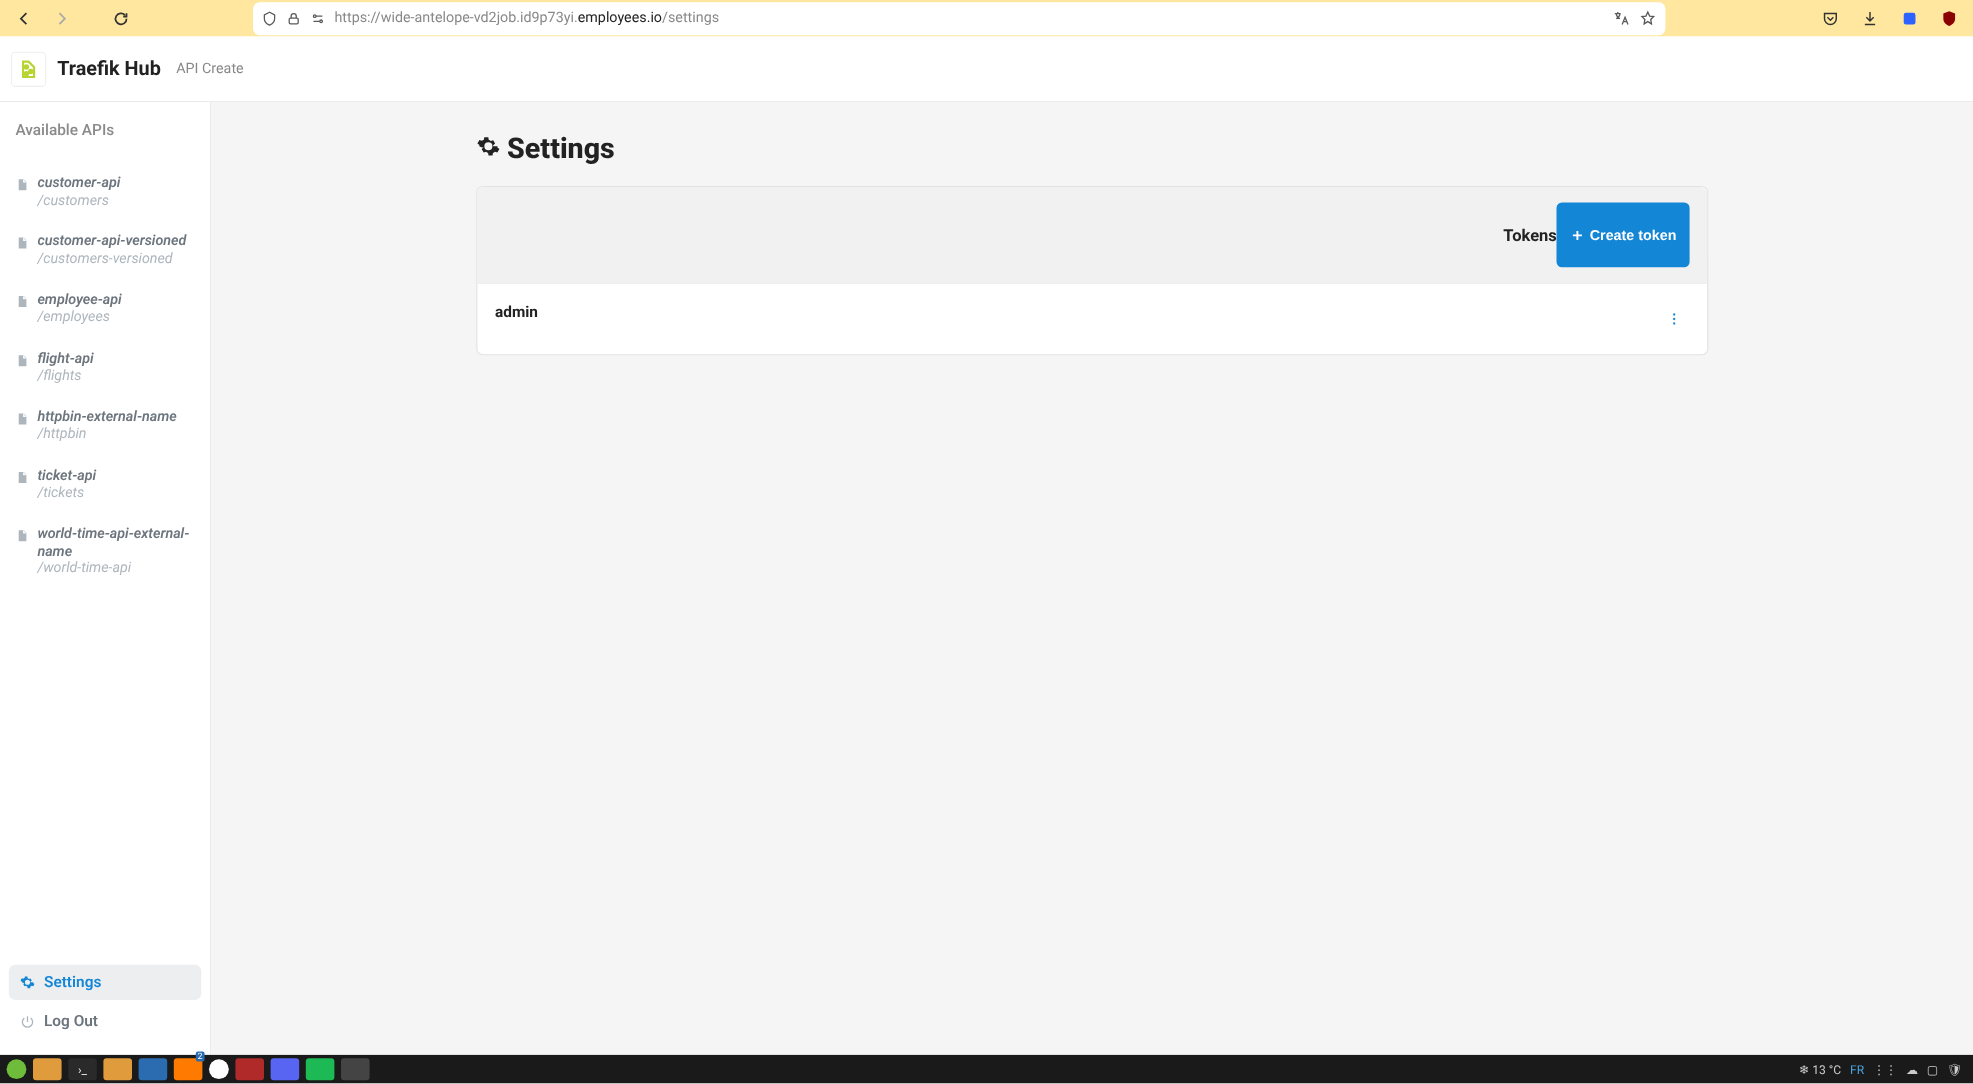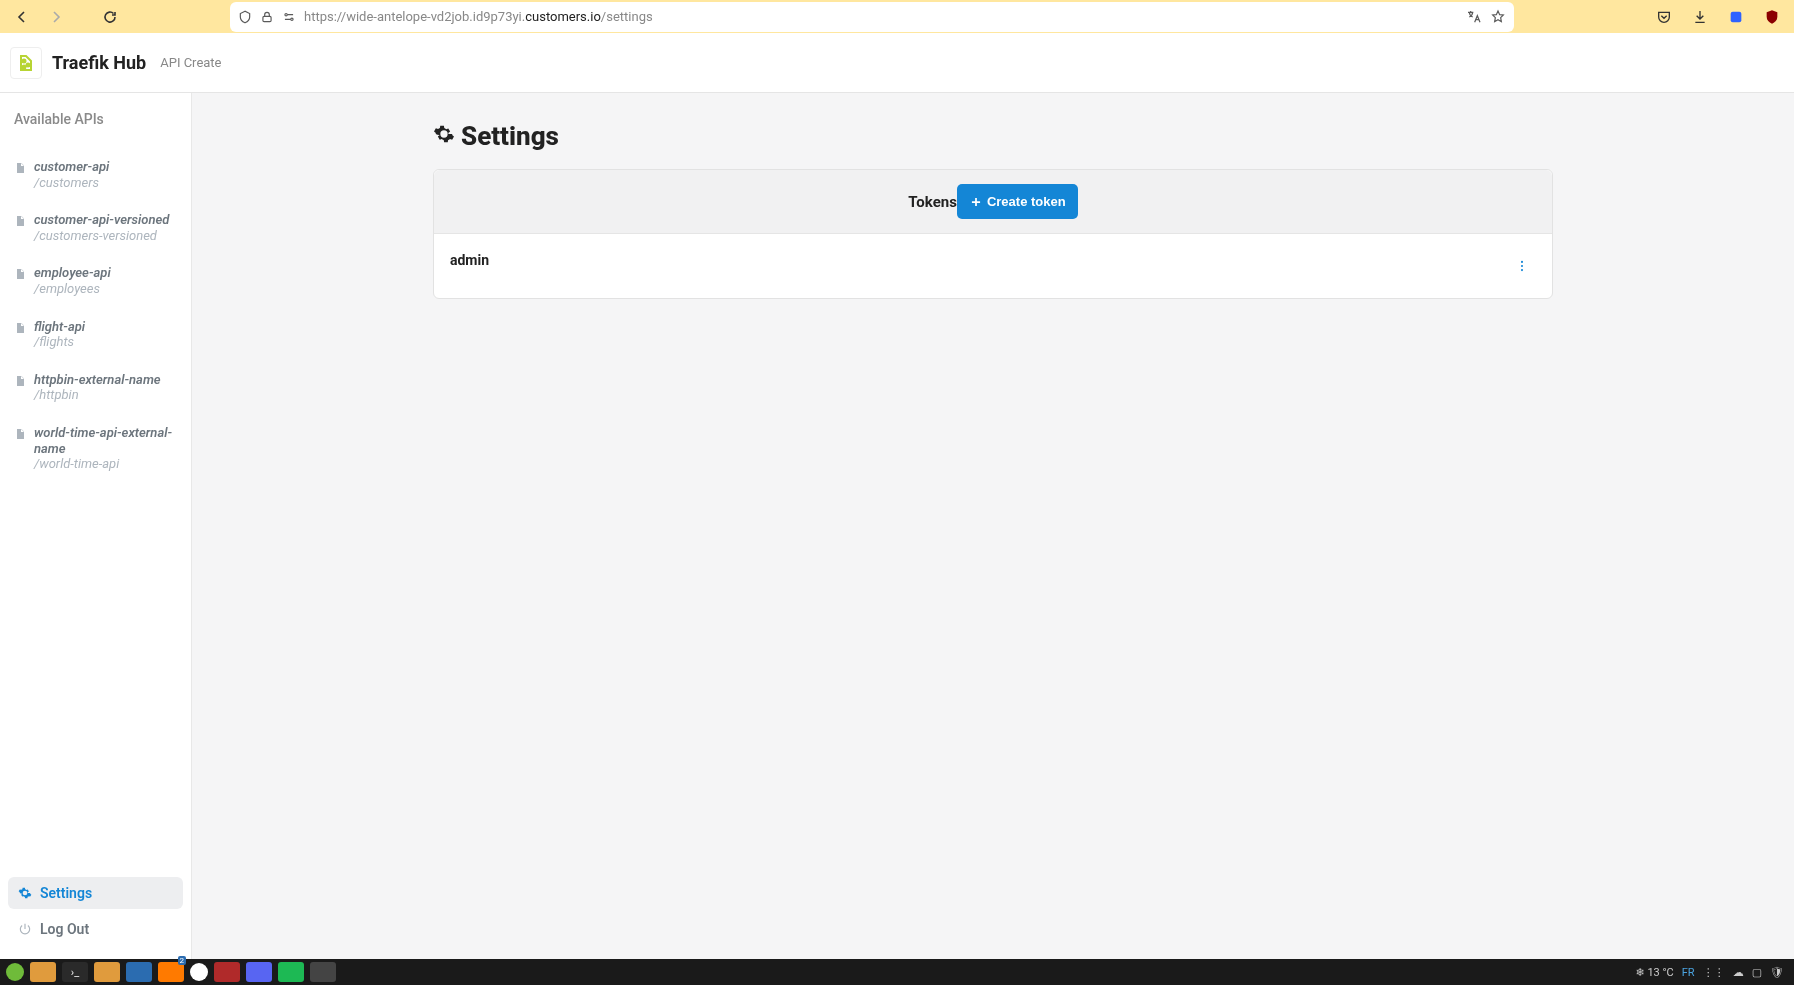--- a/index.html
+++ b/index.html
@@ -141,29 +141,29 @@
   border-radius: 6px;
   background: #fff;
 }
 .card-header {
   background: #f1f1f2;
   border-bottom: 1px solid #e5e5e5;
   border-radius: 6px 6px 0 0;
   padding: 14px 16px;
   display: flex;
   align-items: center;
-  justify-content: center;
+  justify-content: flex-end;
 }
 .card-header .section-title { font-size: 15px; font-weight: 700; color: #222; }
 .create-btn {
   background: #1486d6;
   color: #fff;
   border: none;
   border-radius: 5px;
-  padding: 10px 12px;
+  padding: 22px 12px;
   font-size: 13px;
   font-weight: 600;
   display: flex; align-items: center; gap: 4px;
   cursor: pointer;
 }
 
 .token-row {
   padding: 18px 16px;
   display: flex;
   justify-content: space-between;
@@ -232,21 +232,21 @@
         </svg>
     </span>
     <span class="url-icon">
       <svg width="14" height="14" viewBox="0 0 24 24" fill="none" stroke="currentColor" stroke-width="2">
           <circle cx="7" cy="8" r="2"></circle>
           <path d="M9 8h10M5 16h10"></path>
           <circle cx="17" cy="16" r="2"></circle>
         </svg>
     </span>
     <span class="url-text">
-      <span>https://wide-antelope-vd2job.id9p73yi.</span><span class="highlight">customers.io</span><span>/settings</span>
+      <span>https://wide-antelope-vd2job.id9p73yi.</span><span class="highlight">employees.io</span><span>/settings</span>
     </span>
     <span class="url-icon">
       <svg width="16" height="16" viewBox="0 0 24 24" fill="none" stroke="currentColor" stroke-width="1.8">
           <path d="M3 5h8M7 3v2M5 5c0 3 3 6 5 7M10 5c0 3-3 6-5 7M13 20l4-10 4 10M14.5 16h5"></path>
         </svg>
     </span>
     <span class="url-icon">
       <svg width="16" height="16" viewBox="0 0 24 24" fill="none" stroke="currentColor" stroke-width="1.8">
           <path d="m12 3 2.5 5.5L20 9l-4 4 1 6-5-3-5 3 1-6-4-4 5.5-.5L12 3z"></path>
         </svg>
@@ -331,20 +331,29 @@
             <span class="path">/flights</span>
           </span>
         </div>
         <div class="api-item">
           <span class="doc-icon"><svg width="12" height="14" viewBox="0 0 24 24" fill="currentColor">
               <path d="M6 2h9l5 5v15H6zM14 2v6h6"></path>
             </svg></span>
           <span class="labels">
             <span class="name">httpbin-external-name</span>
             <span class="path">/httpbin</span>
+          </span>
+        </div>
+        <div class="api-item">
+          <span class="doc-icon"><svg width="12" height="14" viewBox="0 0 24 24" fill="currentColor">
+              <path d="M6 2h9l5 5v15H6zM14 2v6h6"></path>
+            </svg></span>
+          <span class="labels">
+            <span class="name">ticket-api</span>
+            <span class="path">/tickets</span>
           </span>
         </div>
         <div class="api-item">
           <span class="doc-icon"><svg width="12" height="14" viewBox="0 0 24 24" fill="currentColor">
               <path d="M6 2h9l5 5v15H6zM14 2v6h6"></path>
             </svg></span>
           <span class="labels">
             <span class="name">world-time-api-external-name</span>
             <span class="path">/world-time-api</span>
           </span>

